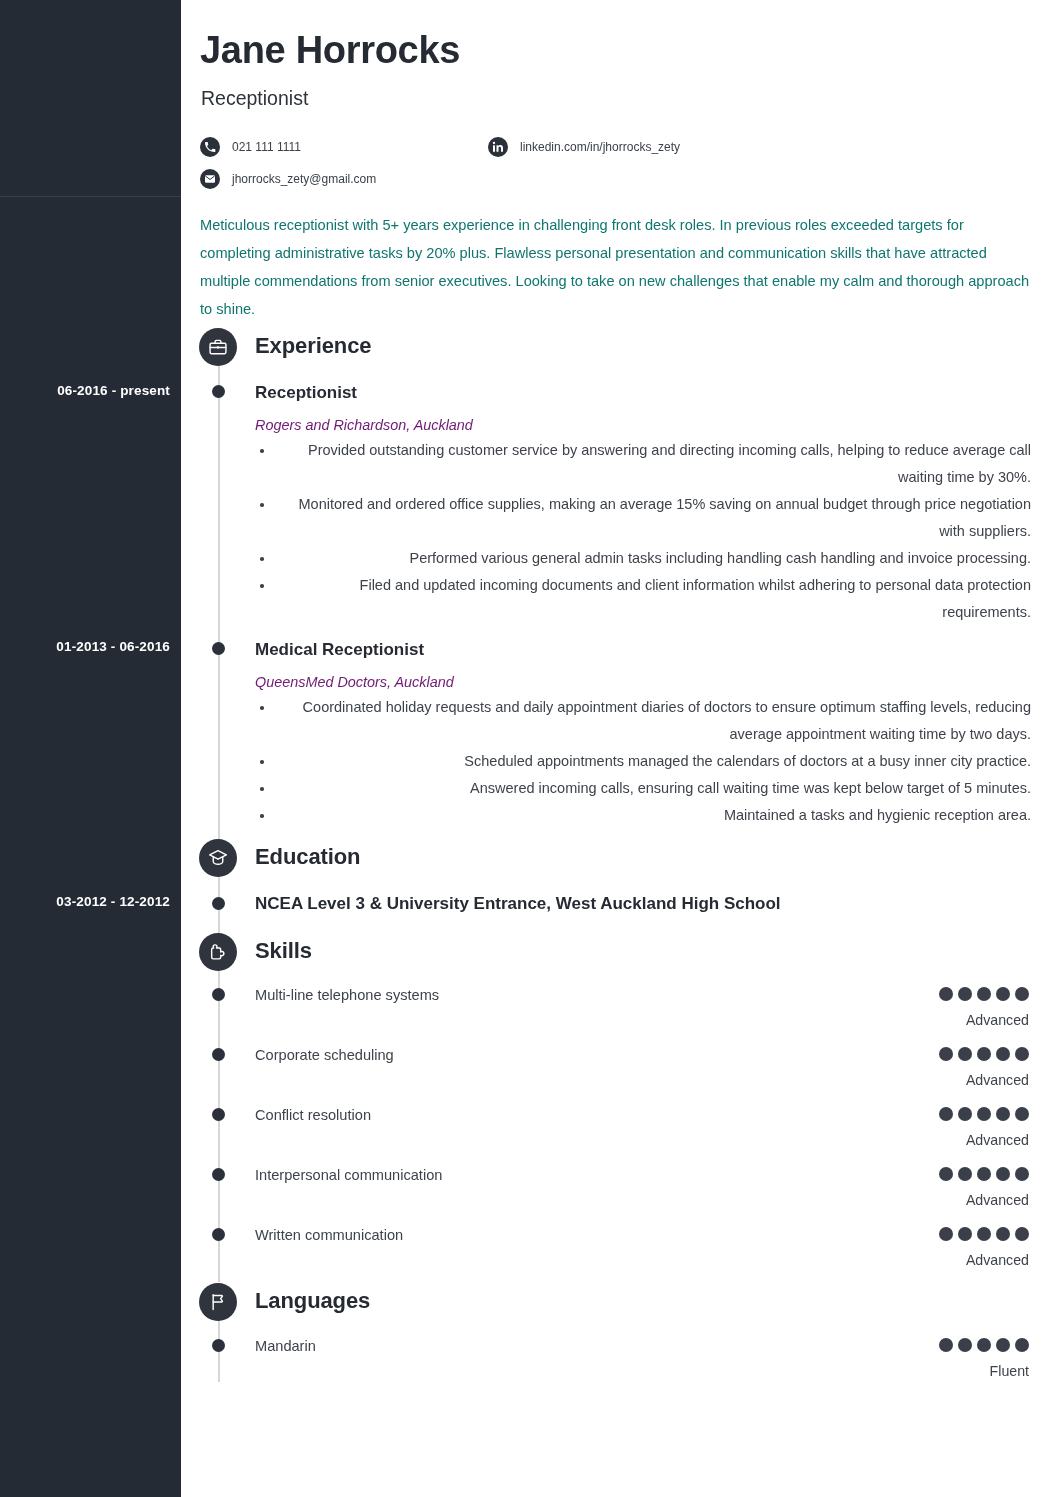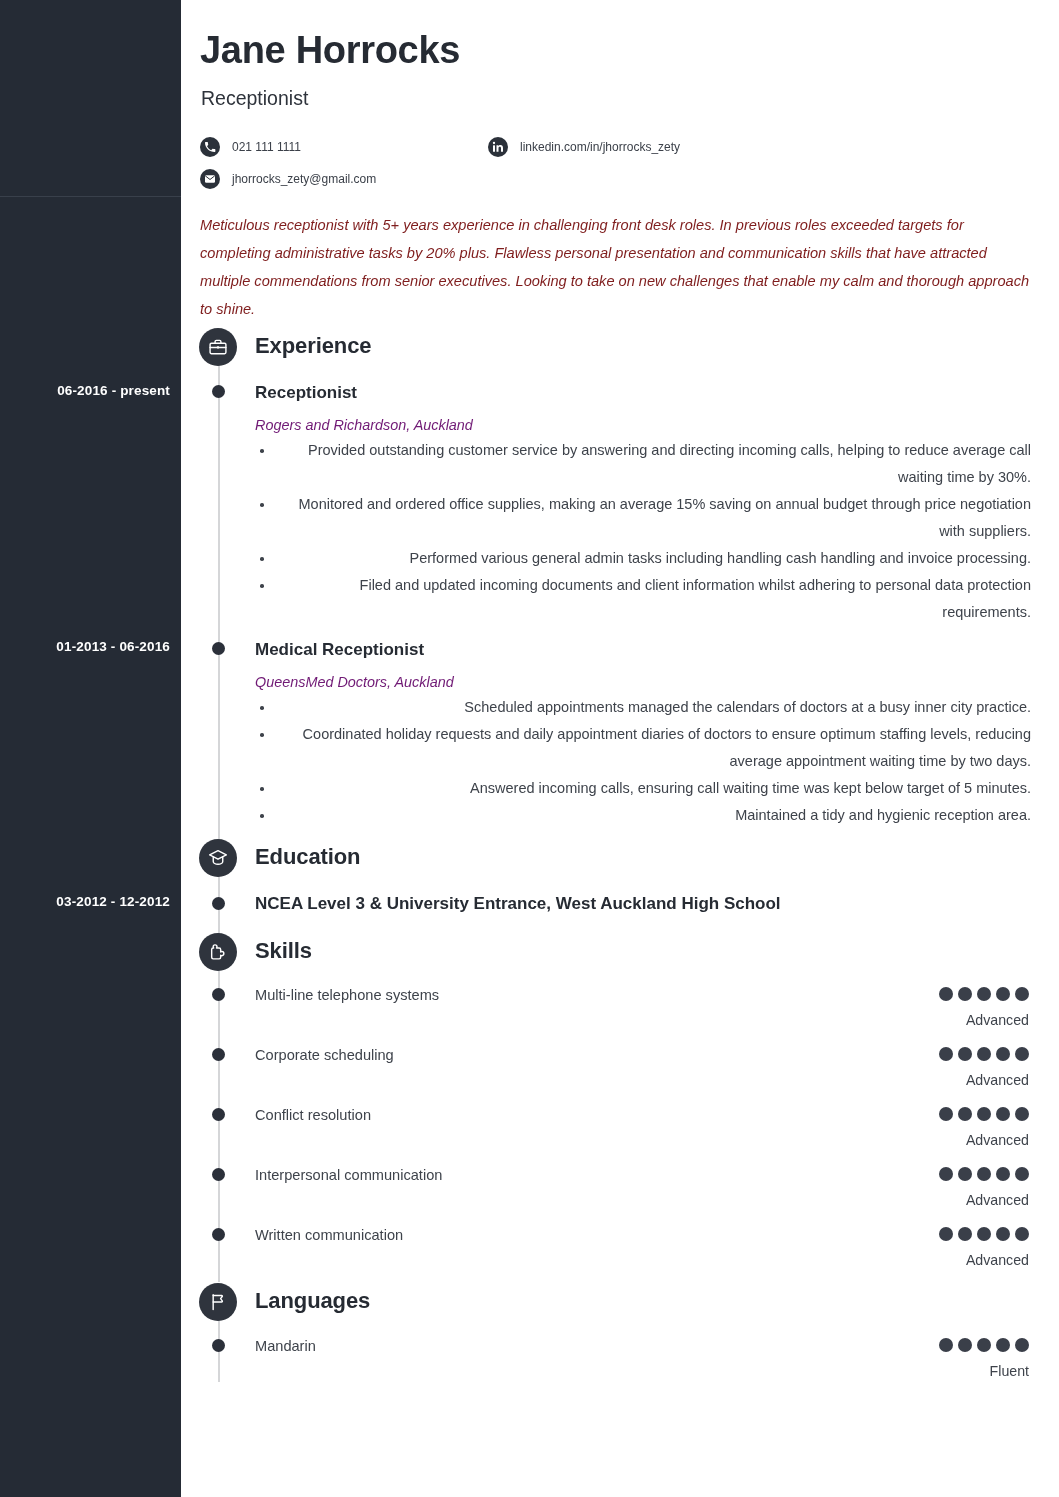--- a/index.html
+++ b/index.html
@@ -106,23 +106,22 @@
     line-height: 1;
     white-space: nowrap;
   }
 
   .summary {
     position: absolute;
     left: 19px; top: 211px;
     width: 830px;
     font-size: 14.6px;
     line-height: 28px;
-    color: #7f1d1d;
+    color: #0f766e;
     text-align: left;
-    font-style: italic;
   }
 
   
   .timeline-line {
     position: absolute;
     left: 37px;
     width: 2px;
     background: #d5d6d8;
   }
   .sec-icon {
@@ -308,24 +307,24 @@
       <li>Provided outstanding customer service by answering and directing incoming calls, helping to reduce average call waiting time by 30%.</li>
       <li>Monitored and ordered office supplies, making an average 15% saving on annual budget through price negotiation with suppliers.</li>
       <li>Performed various general admin tasks including handling cash handling and invoice processing.</li>
       <li>Filed and updated incoming documents and client information whilst adhering to personal data protection requirements.</li>
     </ul>
 
     <div class="tl-dot" style="top:642px;"></div>
     <div class="entry-title" style="top:641px;">Medical Receptionist</div>
     <div class="entry-sub" style="top:675px;">QueensMed Doctors, Auckland</div>
     <ul class="bullets" style="top:694px;">
+      <li>Coordinated holiday requests and daily appointment diaries of doctors to ensure optimum staffing levels, reducing average appointment waiting time by two days.</li>
       <li>Scheduled appointments managed the calendars of doctors at a busy inner city practice.</li>
-      <li>Coordinated holiday requests and daily appointment diaries of doctors to ensure optimum staffing levels, reducing average appointment waiting time by two days.</li>
       <li>Answered incoming calls, ensuring call waiting time was kept below target of 5 minutes.</li>
-      <li>Maintained a tidy and hygienic reception area.</li>
+      <li>Maintained a tasks and hygienic reception area.</li>
     </ul>
 
     <div class="sec-icon" style="top:839px;">
       <svg width="20" height="20" viewBox="0 0 24 24" fill="none" stroke="#ffffff" stroke-width="1.7" stroke-linecap="round" stroke-linejoin="round">
         <path d="M12 3.2 22 8.3l-10 5.1-10-5.1 10-5.1z"></path>
         <path d="M6.3 10.6v5.6c0 1.8 2.6 3.3 5.7 3.3s5.7-1.5 5.7-3.3v-5.6"></path>
       </svg>
     </div>
     <div class="sec-title" style="top:846px;">Education</div>
     <div class="tl-dot" style="top:897px;"></div>

